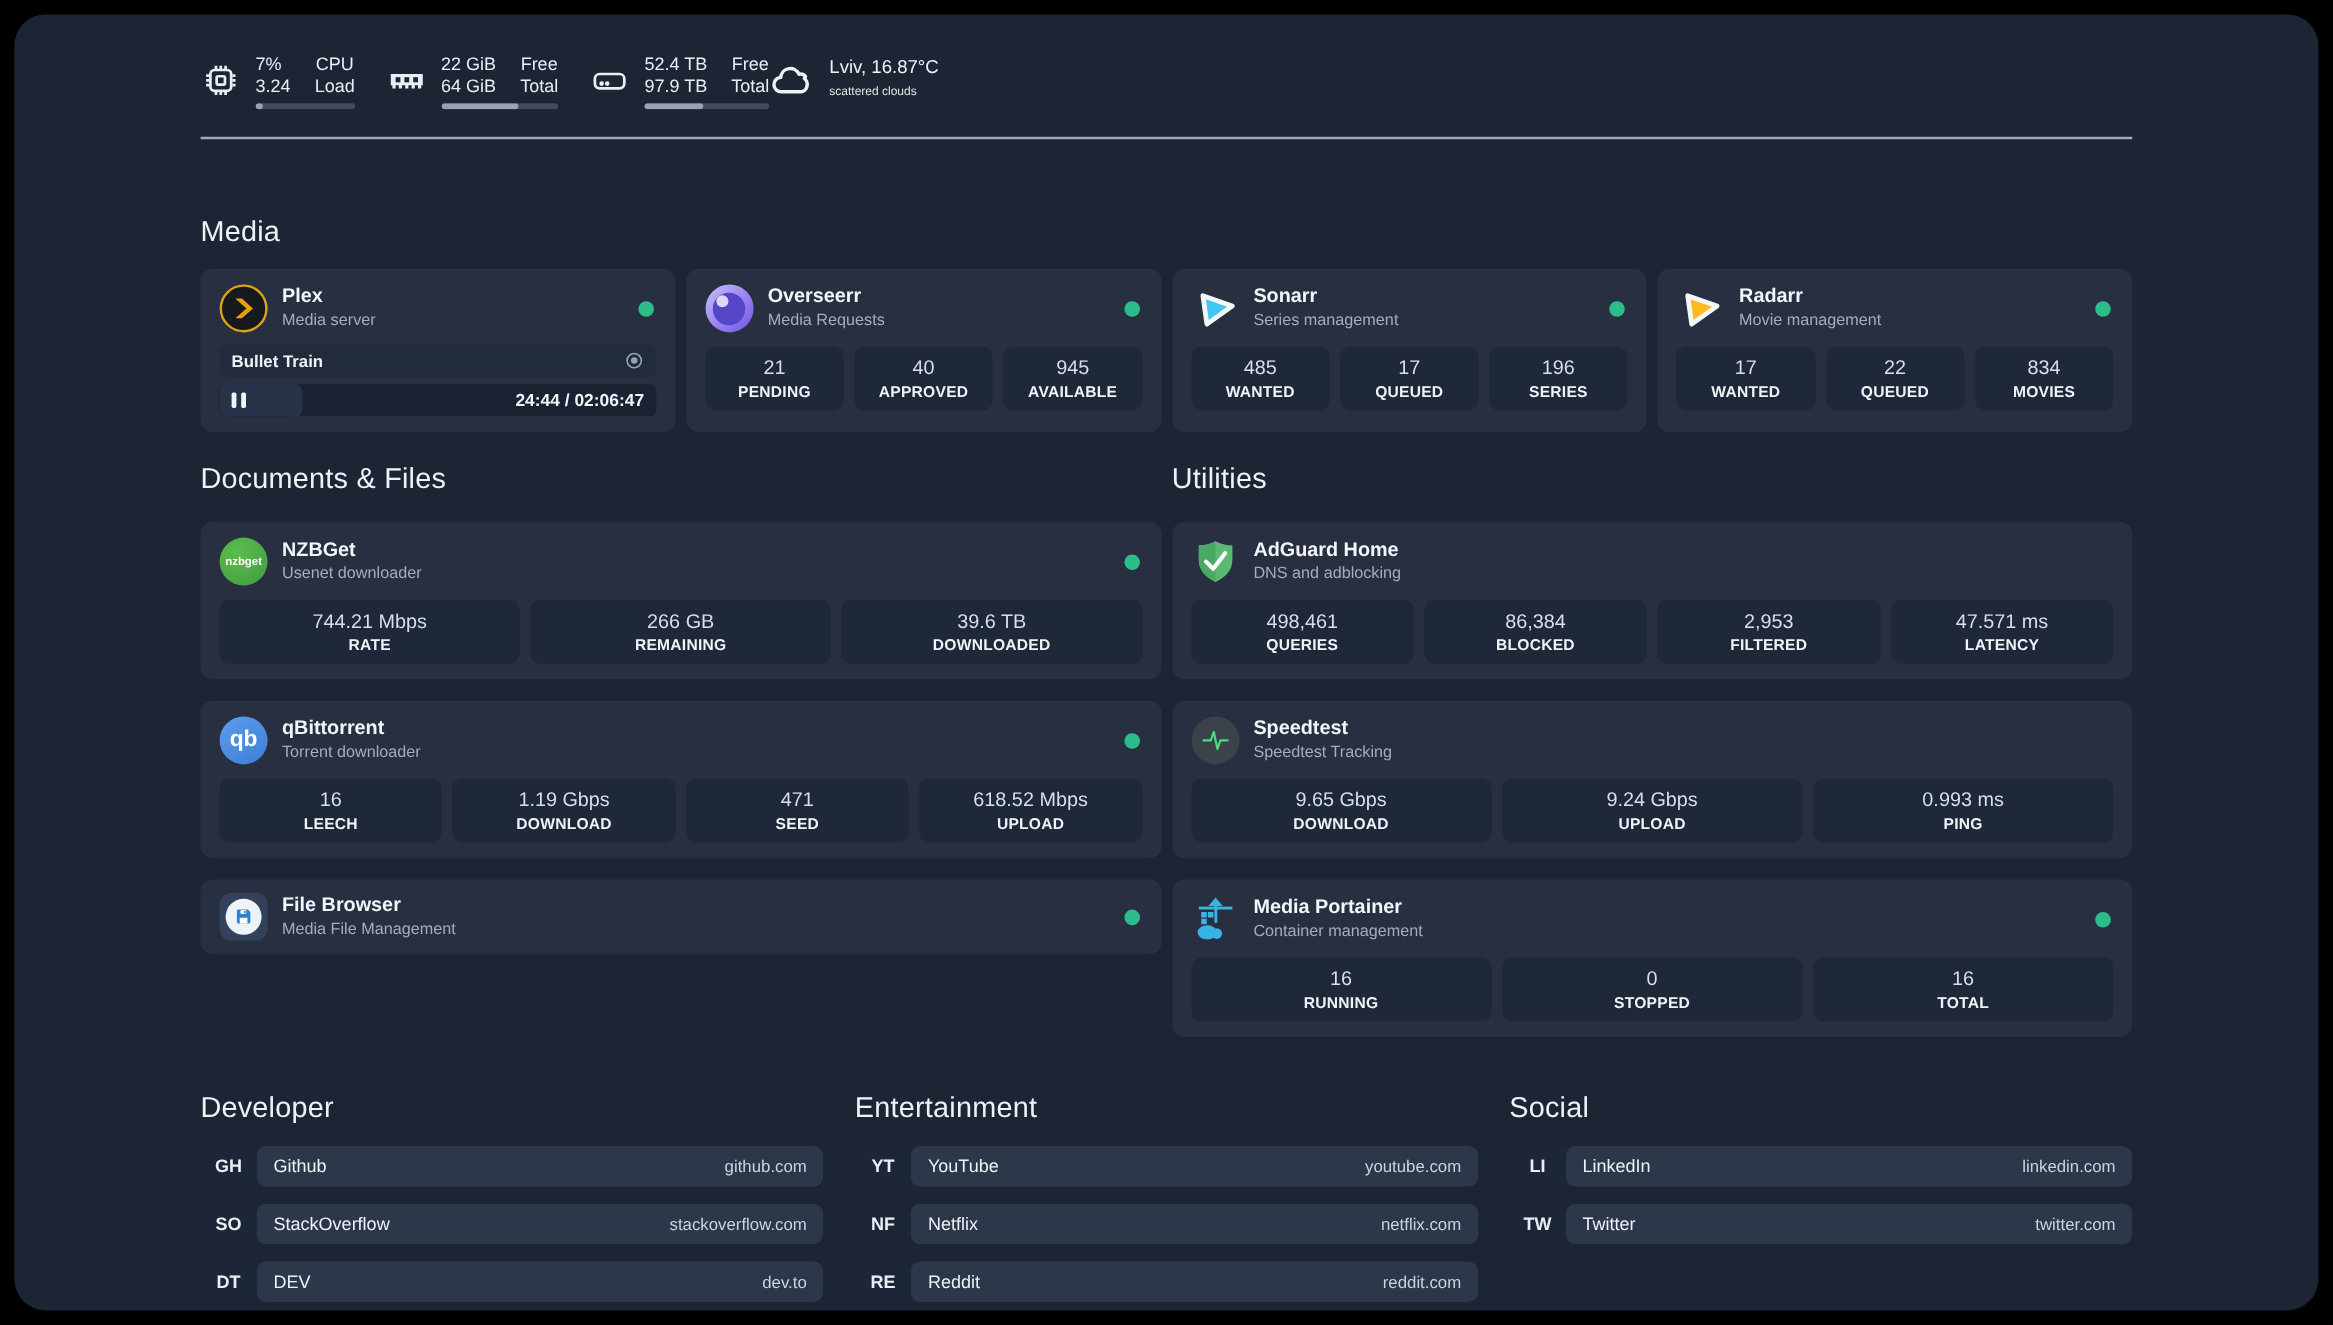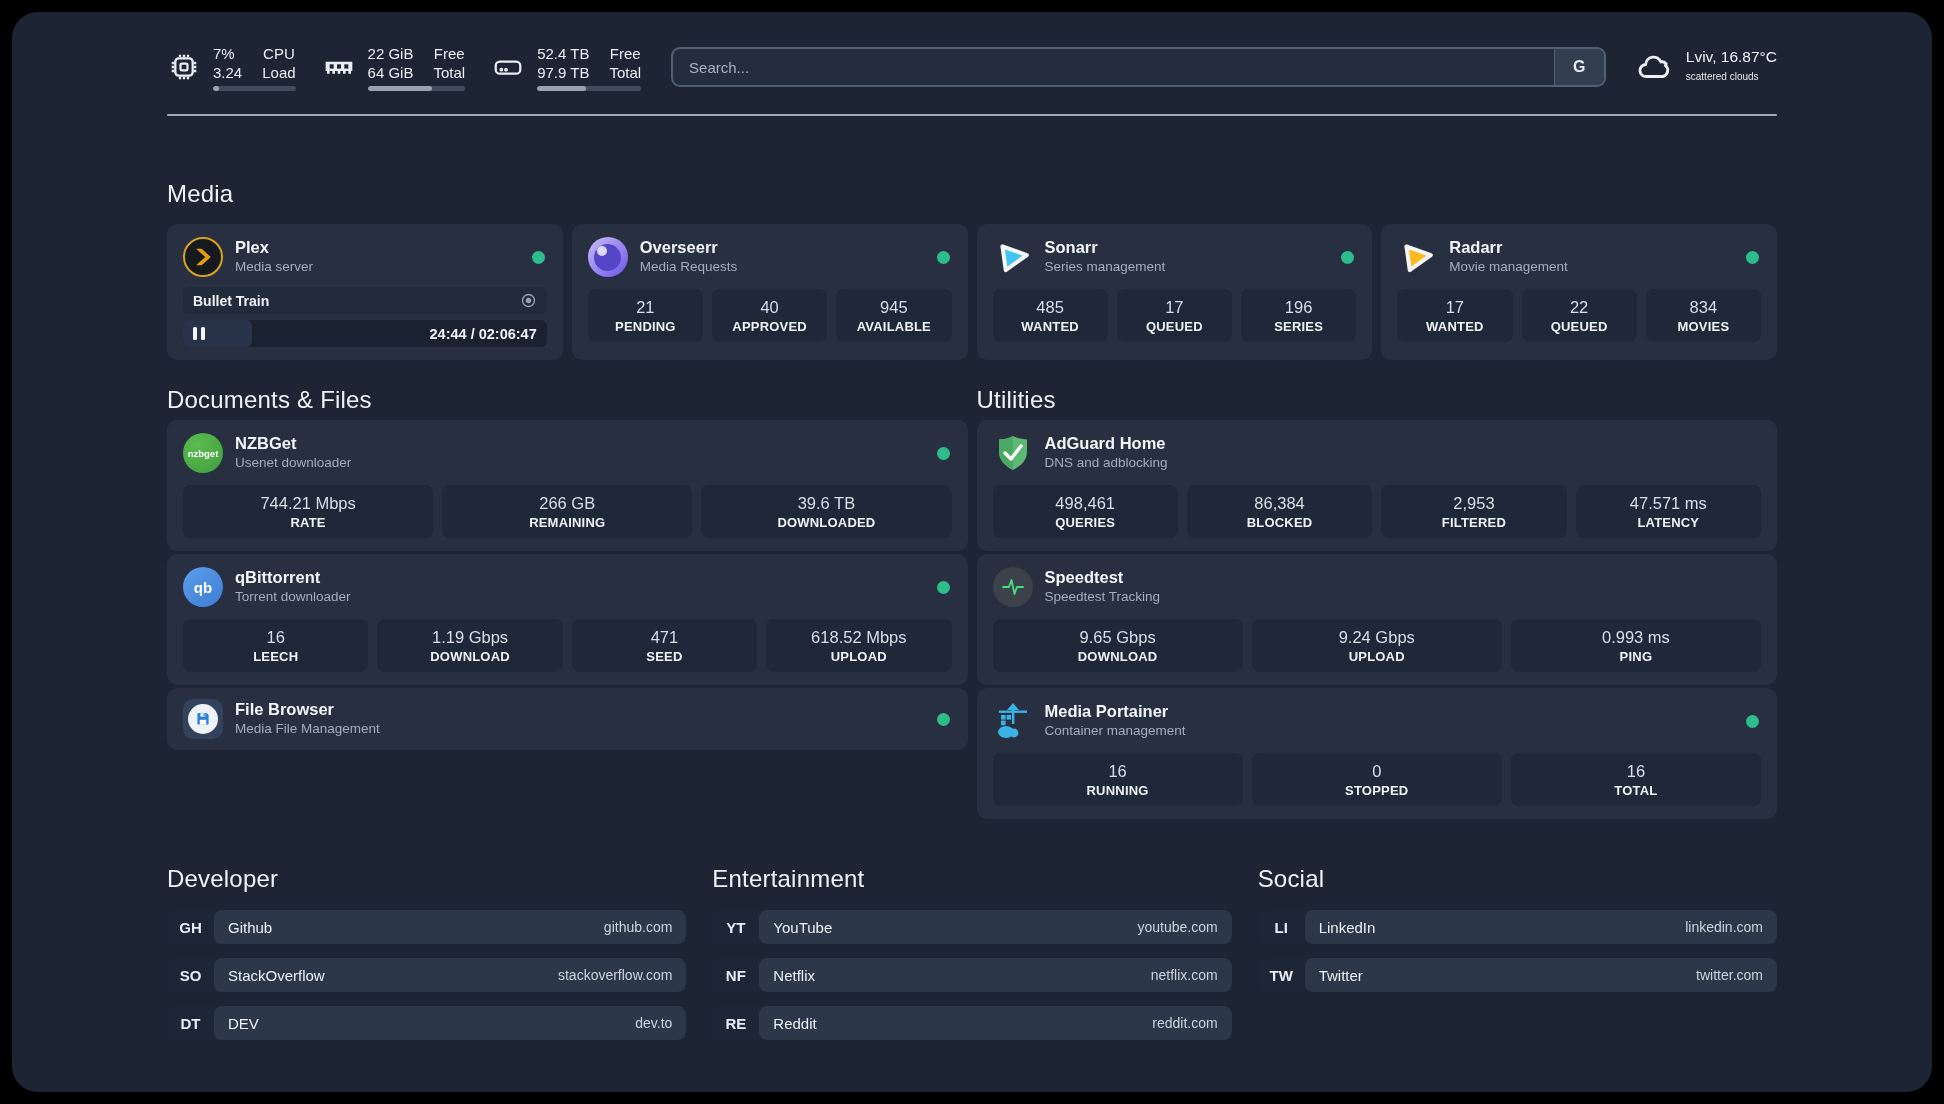--- a/index.html
+++ b/index.html
@@ -62,31 +62,31 @@
   .np-title { flex:1; font-size:14px; font-weight:600; color:#eef2f7; }
   .np-progress { margin-top:6px; height:27px; background:#1a2232; border-radius:6px; position:relative;
                  display:flex; align-items:center; padding:0 10px; overflow:hidden; }
   .np-fill { position:absolute; left:0; top:0; bottom:0; background:#283349; border-radius:6px; }
   .pause { position:relative; display:flex; gap:4px; }
   .pause span { display:block; width:4px; height:13px; background:#f2f5f9; border-radius:1.5px; }
   .np-time { position:relative; margin-left:auto; font-size:14.5px; font-weight:700; color:#f2f5f9; }
 
   
   .mid-grid { margin-top:26px; display:grid; grid-template-columns:1fr 1fr; gap:9px; align-items:start; }
-  .col-stack { display:flex; flex-direction:column; gap:3px; }
+  .col-stack { display:flex; flex-direction:column; gap:18px; }
   .col-stack .section-title { margin-bottom:3px; }
   .short-card { padding:11px 16px; }
 
   
   .icon-circle { width:40px; height:40px; border-radius:50%; display:flex; align-items:center;
                  justify-content:center; }
   .nzb-circle { background:radial-gradient(circle at 35% 30%, #5cbb4e, #3f9e3e); }
   .nzb-text { color:#fff; font-size:9.5px; font-weight:700; }
   .qb-circle { background:linear-gradient(145deg,#5d9cec,#3c7fd6); }
-  .qb-text { color:#fff; font-size:15px; font-weight:700; }
+  .qb-text { color:#fff; font-size:19px; font-weight:700; }
   .ovs-circle { background:linear-gradient(135deg,#c0b2f8 10%,#7b64e9 85%); position:relative; overflow:hidden; }
   .ovs-inner { position:absolute; left:6px; top:7px; width:27px; height:27px; border-radius:50%;
                background:#5546c8; }
   .ovs-glint { position:absolute; left:9px; top:9px; width:10px; height:10px; border-radius:50%;
                background:#ded8f8; }
   .plex-circle { background:#16191e; border:2.5px solid #d9a31c; }
   .st-circle { background:#3b4249; }
   .fb-square { width:40px; height:40px; border-radius:10px; background:#33415a; display:flex;
                align-items:center; justify-content:center; }
   .fb-inner { width:30px; height:30px; border-radius:50%; background:#eef3f9; display:flex;
@@ -184,24 +184,20 @@
               <div>Total</div>
             </div>
           </div>
           <div class="stat-bar">
             <div class="stat-bar-fill" style="width: 47%;"></div>
           </div>
         </div>
       </div>
     </div>
 
-    <div class="search-wrap">
-      <input class="search-input" type="text" placeholder="Search..." style="">
-      <button class="search-btn">G</button>
-    </div>
 
     <div class="weather">
       <div>
         <svg width="38" height="38" viewBox="0 0 24 24" fill="none" stroke="#eef2f7" stroke-width="1.8" stroke-linecap="round" stroke-linejoin="round">
           <path d="M6.5 18a3.8 3.8 0 0 1-.4-7.6 5 5 0 0 1 9.6-1.6 3.2 3.2 0 0 1 3.4 1.2 2.6 2.6 0 0 1-.6 1 4 4 0 0 1-1.5 7H6.5z"></path>
         </svg>
       </div>
       <div class="weather-text">
         <span class="weather-line1">Lviv, 16.87°C</span>
         <span class="weather-line2">scattered clouds</span>

